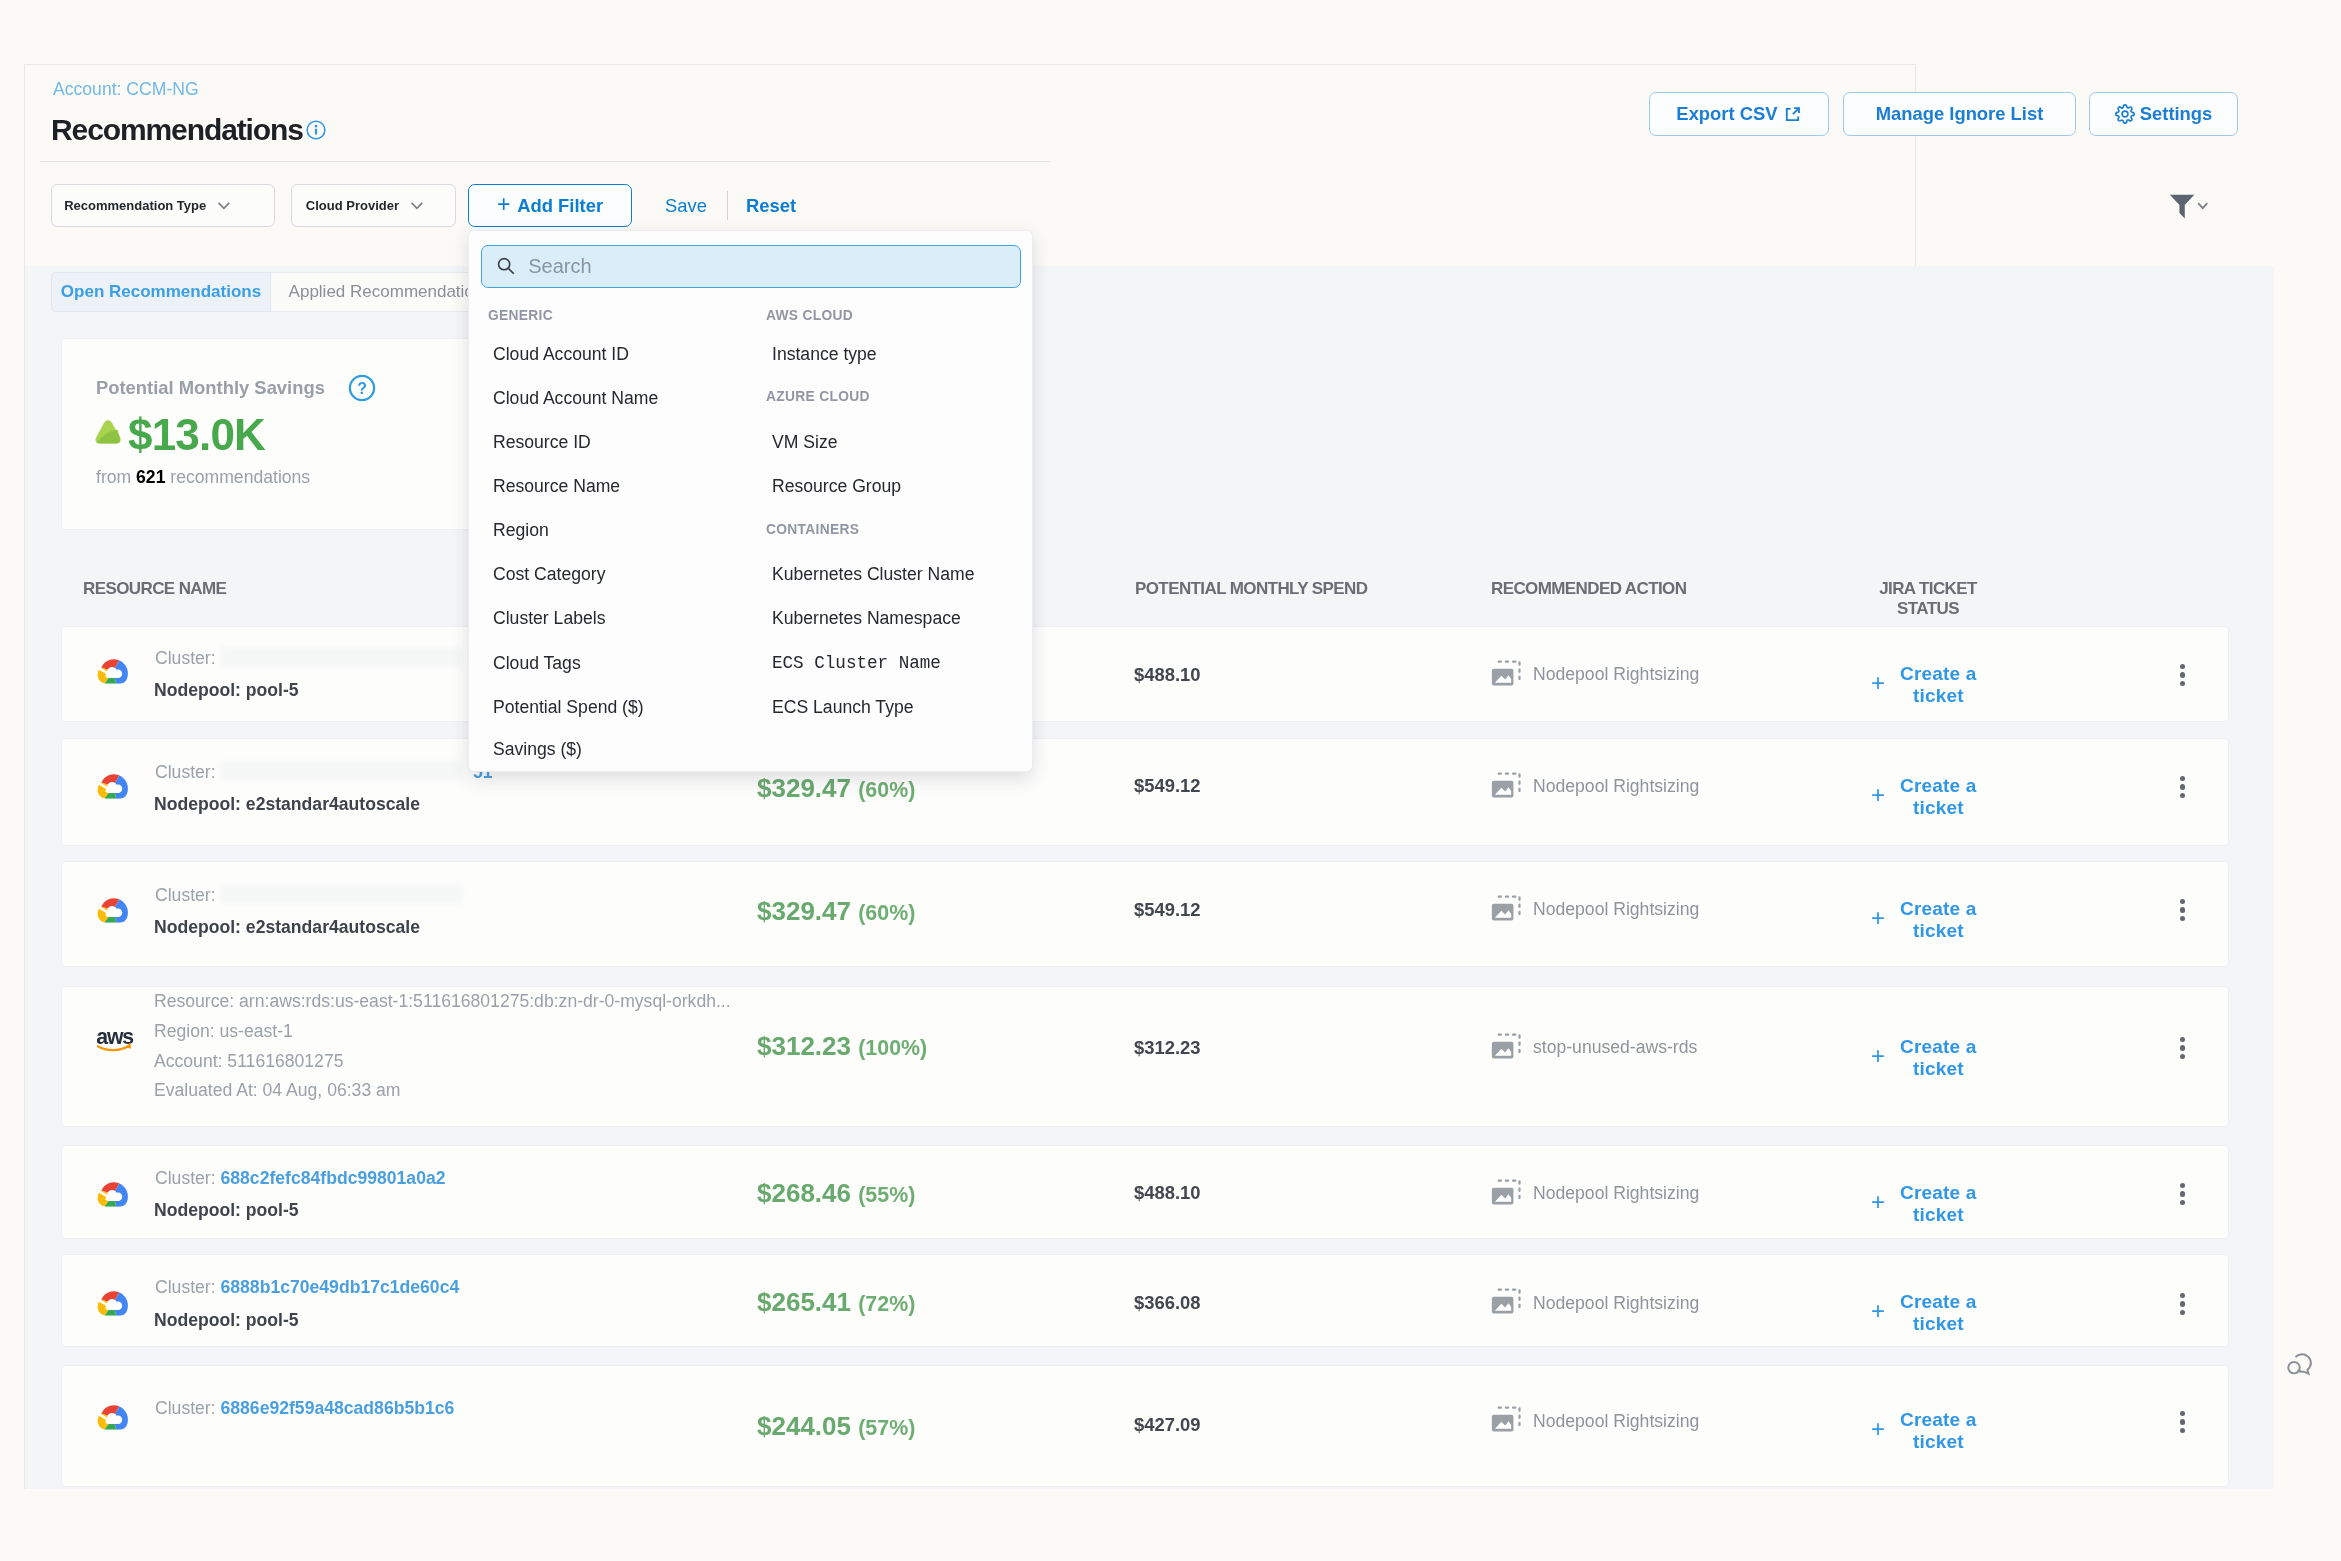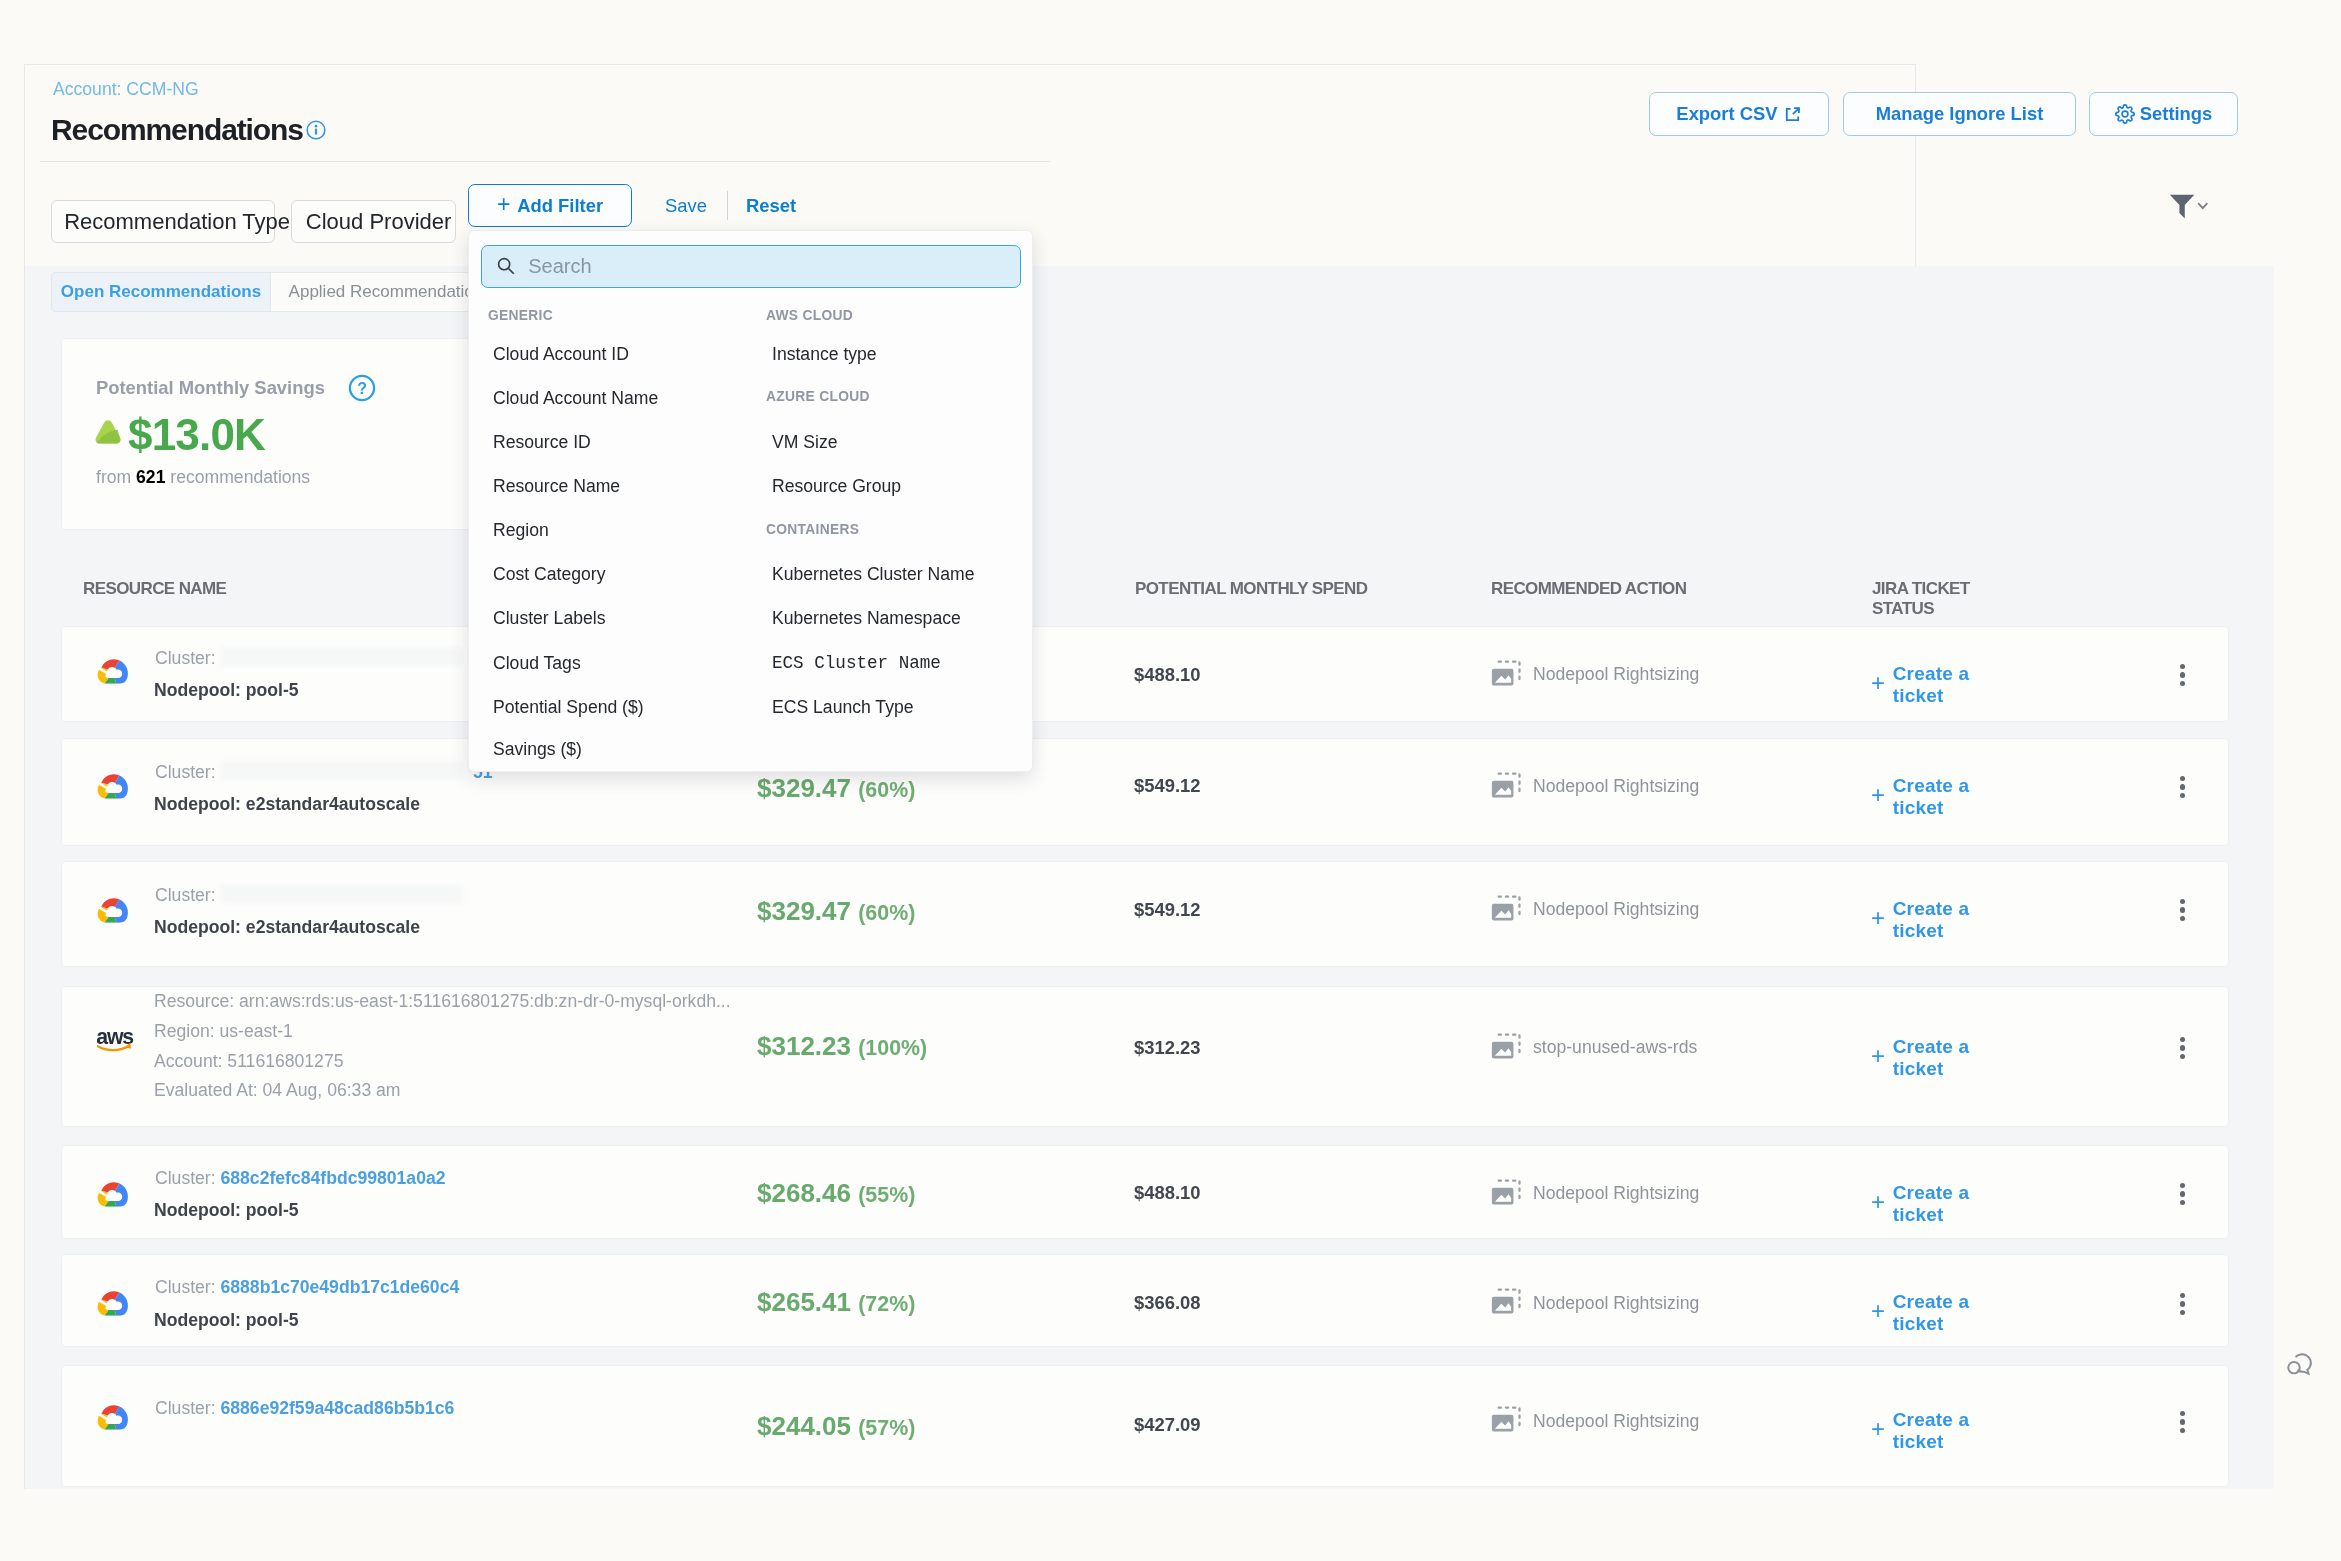--- a/index.html
+++ b/index.html
@@ -1,22 +1,22 @@
 <!DOCTYPE html>
 <html style="font-size:12.2px"><head>
 <meta charset="utf-8">
 <style>
   * { margin:0; padding:0; box-sizing:border-box; }
   html,body { width:2342px; height:1561px; background:#fbfaf6; font-family:"Liberation Sans", sans-serif; overflow:hidden; }
-  #page { position:relative; width:1984px; height:1561px; }
+  #page { position:relative; width:1984px; height:1561px;text-align:center; }
   .ab { position:absolute; }
   .grey { background:#f4f5f7; }
   .card { background:#fdfdfc; border:0.8px solid #eeeff1; border-radius:4.6px; }
   .btn { border:1.5px solid #9dc9ec; border-radius:6.9px; color:#1b7ed6; font-weight:bold; font-size:18.4px; display:flex; align-items:center; justify-content:center; background:#fcfdfe; }
-  .fbtn { white-space:nowrap; border:0.8px solid #d8dade; border-radius:6.1px; color:#23262b; font-weight:normal; font-size:22px; display:flex; align-items:center; background:#fcfcfa;margin-top:16px; }
+  .fbtn { white-space:nowrap; border:0.8px solid #d8dade; border-radius:6.1px; color:#23262b; font-weight:bold; font-size:13px; display:flex; align-items:center; background:#fcfcfa; }
   .g-label { color:#9ba1a9; font-size:17.6px; }
   .g-dark { color:#3f434b; font-weight:bold; font-size:17.6px; }
   .g-link { color:#4a9fe0; font-weight:bold; font-size:17.6px; }
   .money { color:#68a96d; font-weight:bold; font-size:26px; }
   .pct { color:#6fae73; font-size:21.4px; }
   .spend { color:#42464e; font-weight:bold; font-size:18.4px; }
   .action-t { color:#8f939a; font-size:17.6px; }
   .ticket { color:#2f96e8; font-weight:bold; font-size:19px; letter-spacing:0.2px; }
   .dots { width:5.4px; height:5.4px; border-radius:50%; background:#63676f; position:absolute; left:0; }
   .ditem { color:#25282e; font-size:17.6px; position:absolute; left:24px; }

